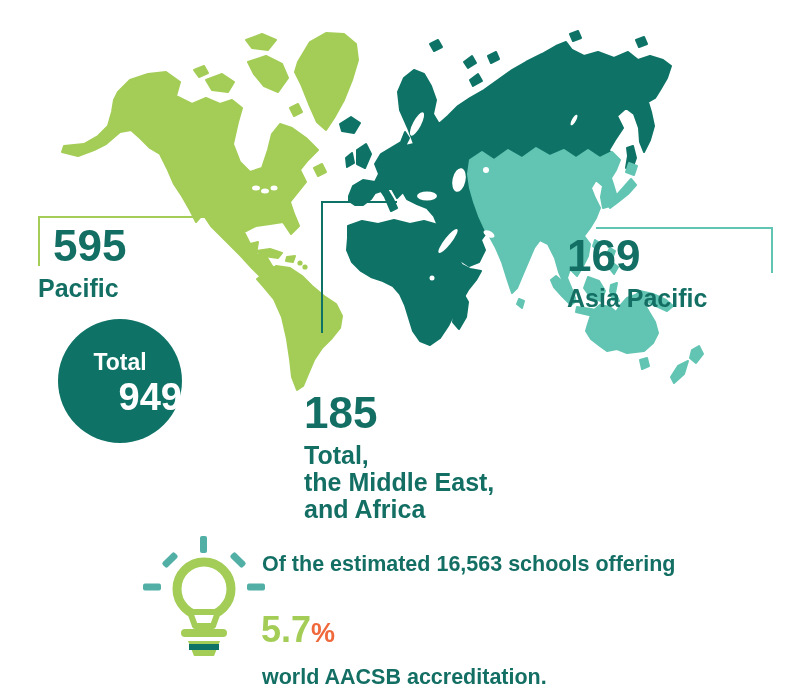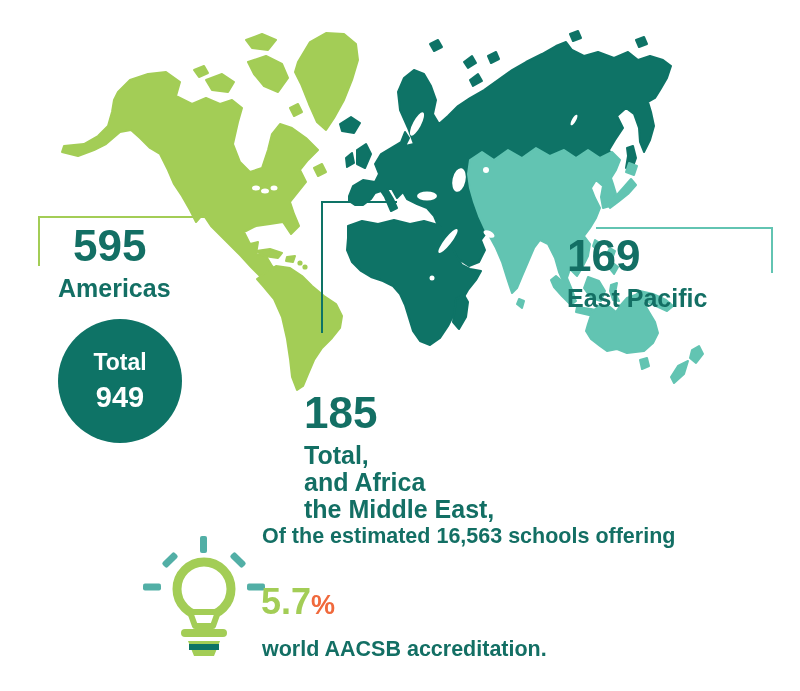--- a/index.html
+++ b/index.html
@@ -17,35 +17,35 @@
     border-left:2px solid var(--green);border-top:2px solid var(--green);}
   .bk-emea{left:321px;top:201px;width:76px;height:132px;
     border-left:2px solid var(--teal-dark);border-top:2px solid var(--teal-dark);}
   .bk-apac{left:596px;top:227px;width:177px;height:46px;
     border-right:2px solid var(--aqua);border-top:2px solid var(--aqua);}
 
   
   .callout{position:absolute;color:var(--text-teal);}
   .big-num{display:block;font-size:44px;line-height:1;letter-spacing:0px;}
   .region-name{display:block;font-size:25px;line-height:27px;margin-top:7px;}
-  .co-americas{left:38px;top:224px;margin-left:20px;}
+  .co-americas{left:38px;top:224px;}
   .co-americas .big-num{margin-left:15px;}
   .co-emea{left:304px;top:349px;margin-top:42px;}
   .co-apac{right:3px;top:234px;width:230px;}
   .co-apac .big-num{margin-right:36px;}
 
   
   .total-circle{position:absolute;left:58px;top:319px;width:124px;height:124px;
     border-radius:50%;background:var(--teal-dark);color:#fff;text-align:center;
     padding-top:31px;}
   .total-word{display:block;font-size:23px;line-height:24px;}
-  .total-num{display:block;font-size:29px;line-height:46px;}
+  .total-num{display:block;font-size:38px;line-height:46px;text-align:right;}
 
   
-  .fn{position:absolute;color:var(--text-teal);}
+  .fn{position:absolute;color:var(--text-teal);margin-top:28px;}
   .fn-l1{left:262px;top:524px;font-size:21.5px;line-height:24px;}
   .fn-pct{left:261px;top:584px;}
   .fn-pct .pct-num{font-size:36px;line-height:1;color:var(--green);}
   .fn-pct .pct-sign{font-size:27px;color:var(--orange);}
   .fn-l3{left:262px;top:637px;font-size:21.5px;line-height:24px;}
 </style>
 </head>
 <body>
 
 <div id="stage">
@@ -117,35 +117,35 @@
       <ellipse cx="574" cy="120" rx="2" ry="6" transform="rotate(30 574 120)"></ellipse>
     </g>
   </svg>
 
   <div class="bk bk-americas"></div>
   <div class="bk bk-emea"></div>
   <div class="bk bk-apac"></div>
 
   <div class="callout co-americas">
     <span class="big-num">595</span>
-    <span class="region-name">Americas</span>
+    <span class="region-name">Pacific</span>
   </div>
 
   <div class="callout co-emea">
     <span class="big-num">185</span>
     <span class="region-name">
       <span style="display:block">Total,</span>
+      <span style="display:block">the Middle East,</span>
       <span style="display:block">and Africa</span>
-      <span style="display:block">the Middle East,</span>
     </span>
   </div>
 
   <div class="callout co-apac">
     <span class="big-num">169</span>
-    <span class="region-name">East Pacific</span>
+    <span class="region-name">Asia Pacific</span>
   </div>
 
   <div class="total-circle">
     <span class="total-word">Total</span>
     <span class="total-num">949</span>
   </div>
 
   <svg class="abs" style="left:130px;top:515px" width="155" height="150" viewBox="130 515 155 150">
     <g style="fill:var(--ray-teal)">
       <rect x="200" y="536" width="7" height="17" rx="2"></rect>

